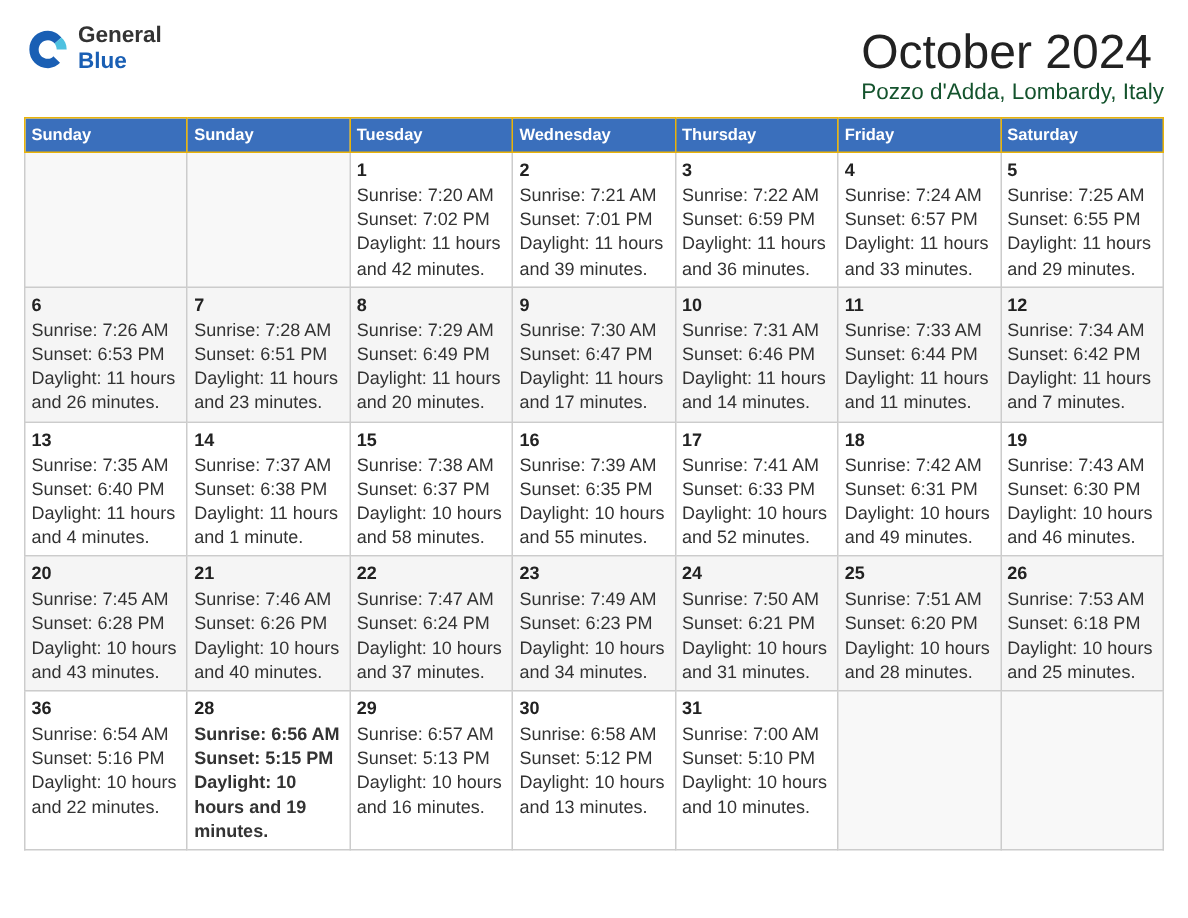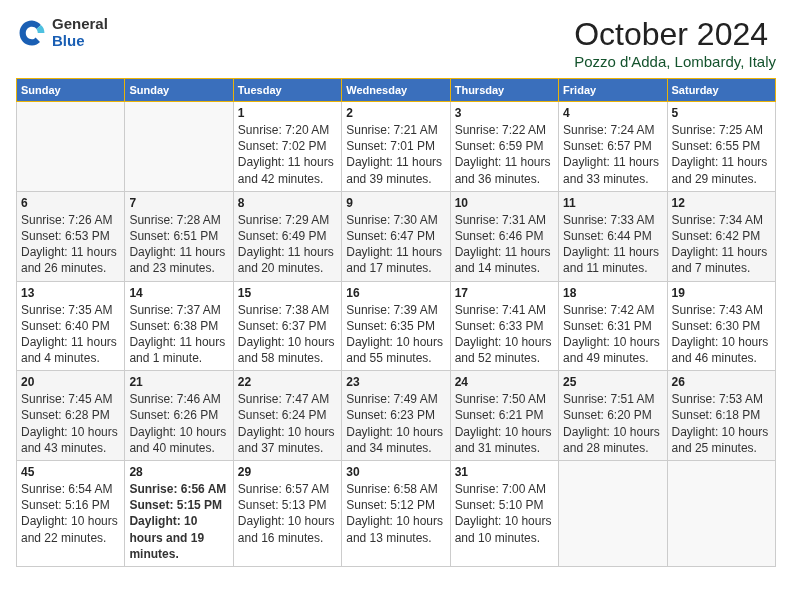--- a/index.html
+++ b/index.html
@@ -288,21 +288,21 @@
         </td>
         <td>
           <div class="day-number">26</div>
           <div class="day-info" style="white-space: pre-line;">Sunrise: 7:53 AM
 Sunset: 6:18 PM
 Daylight: 10 hours and 25 minutes.</div>
         </td>
       </tr>
       <tr>
         <td>
-          <div class="day-number">45</div>
+          <div class="day-number">36</div>
           <div class="day-info" style="white-space: pre-line;">Sunrise: 6:54 AM
 Sunset: 5:16 PM
 Daylight: 10 hours and 22 minutes.</div>
         </td>
         <td>
           <div class="day-number">28</div>
           <div class="day-info" style="white-space: pre-line; font-weight: bold;">Sunrise: 6:56 AM
 Sunset: 5:15 PM
 Daylight: 10 hours and 19 minutes.</div>
         </td>

